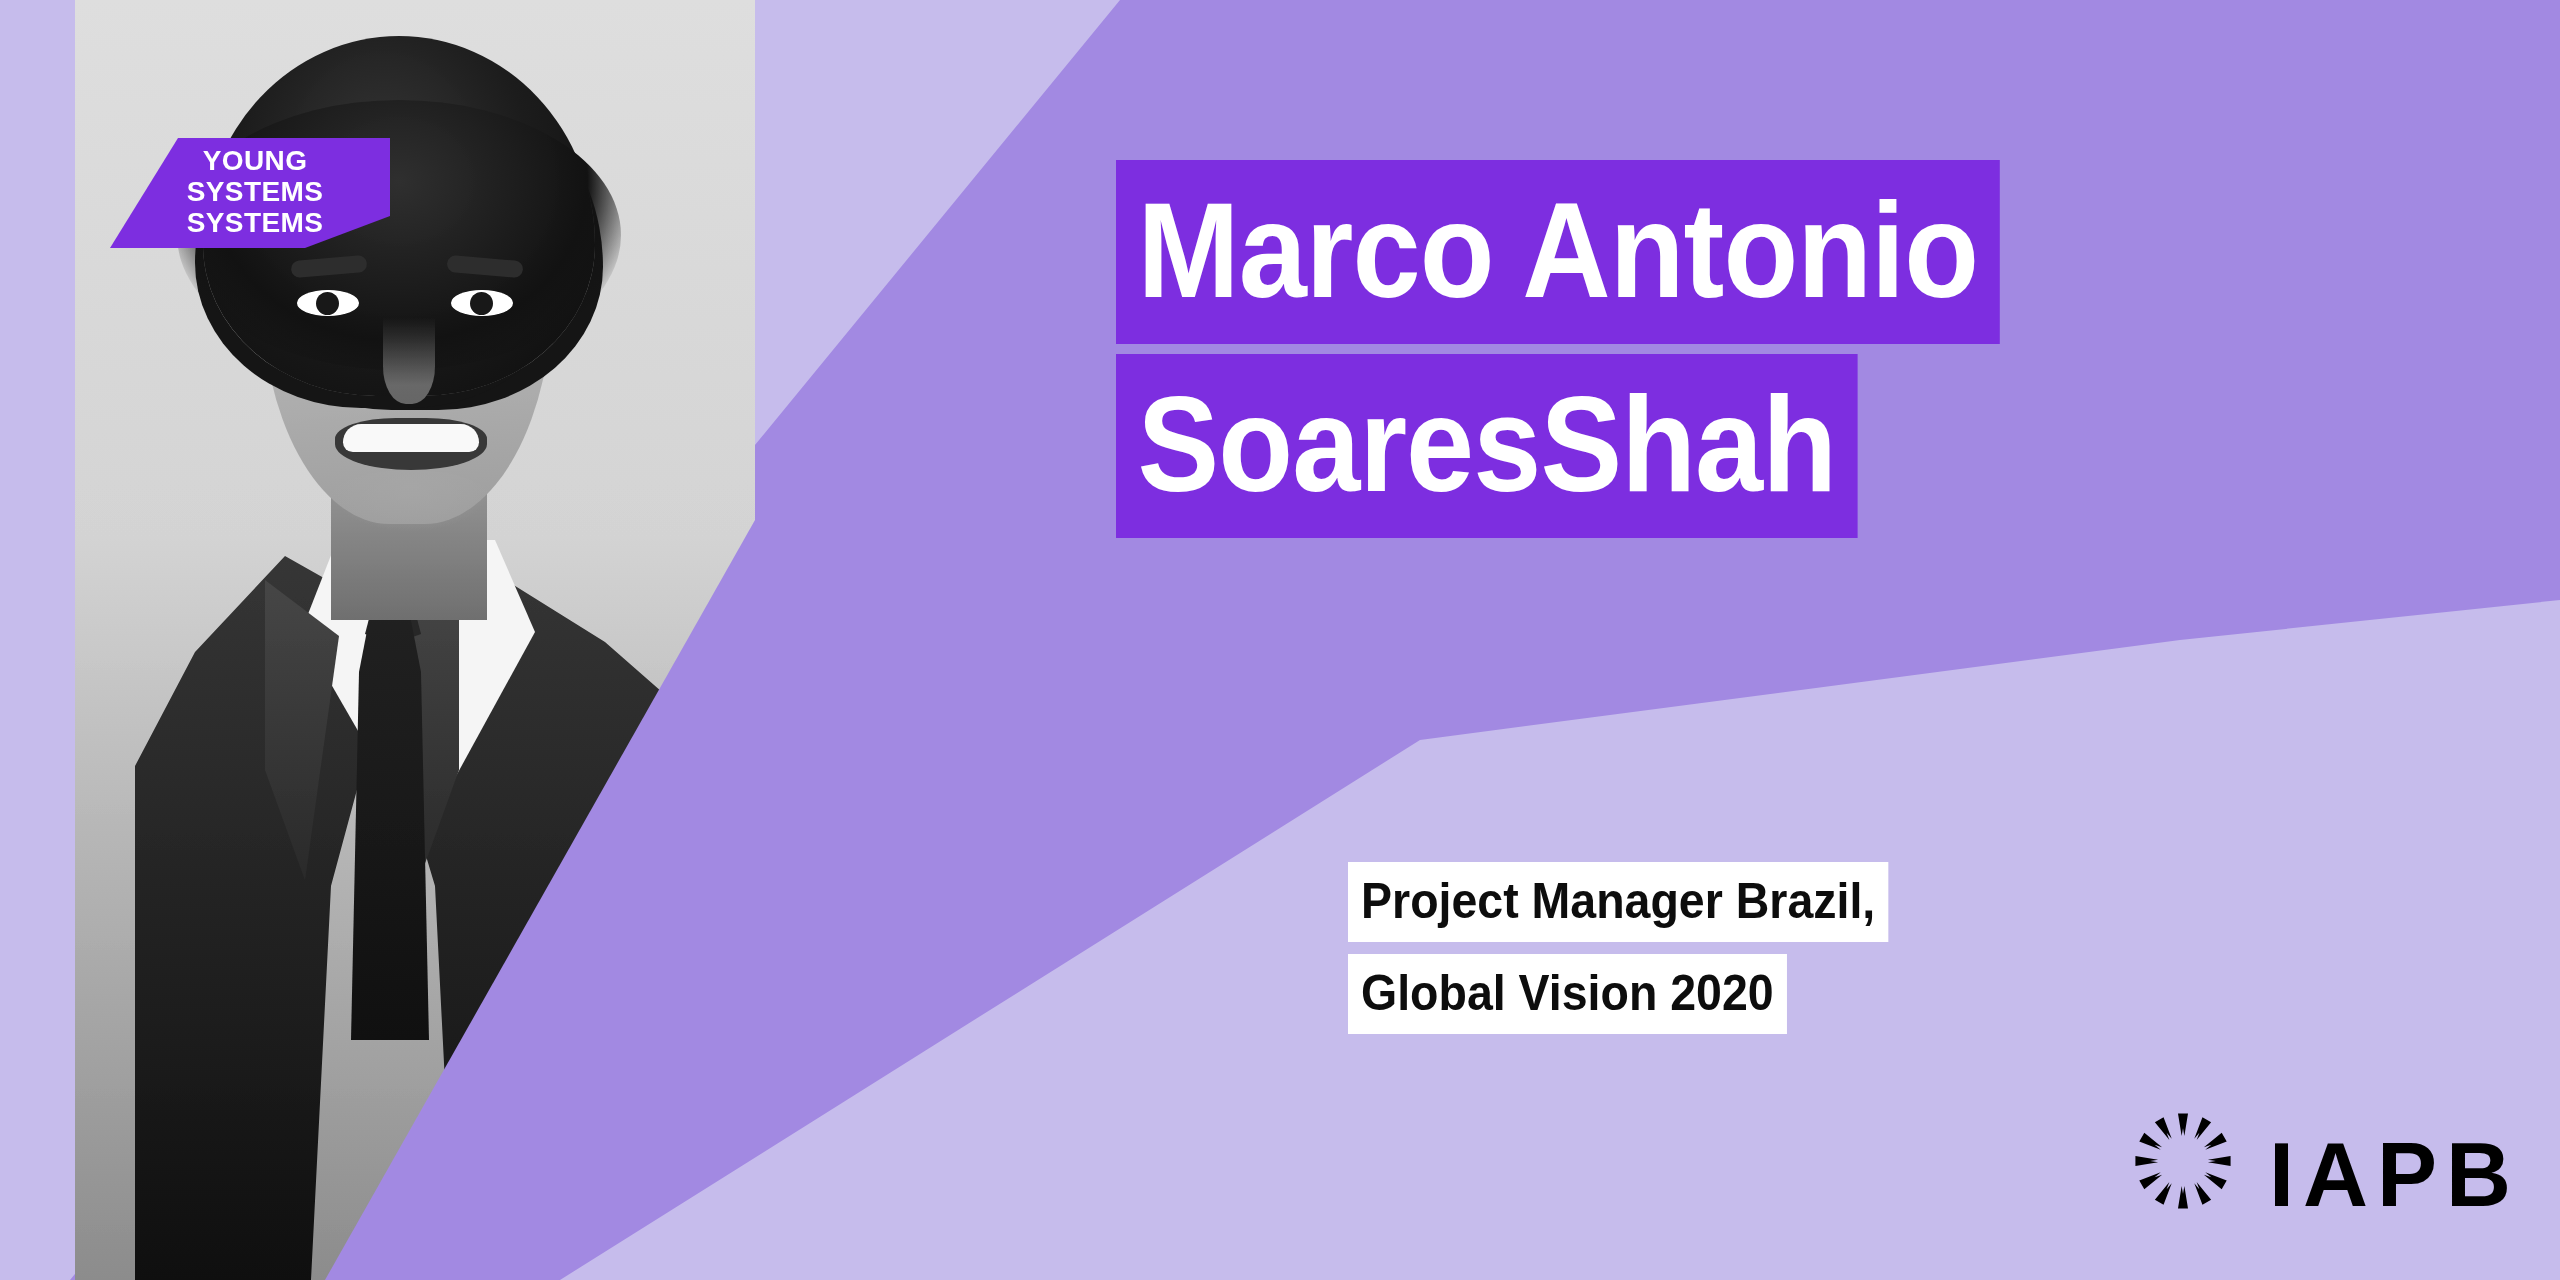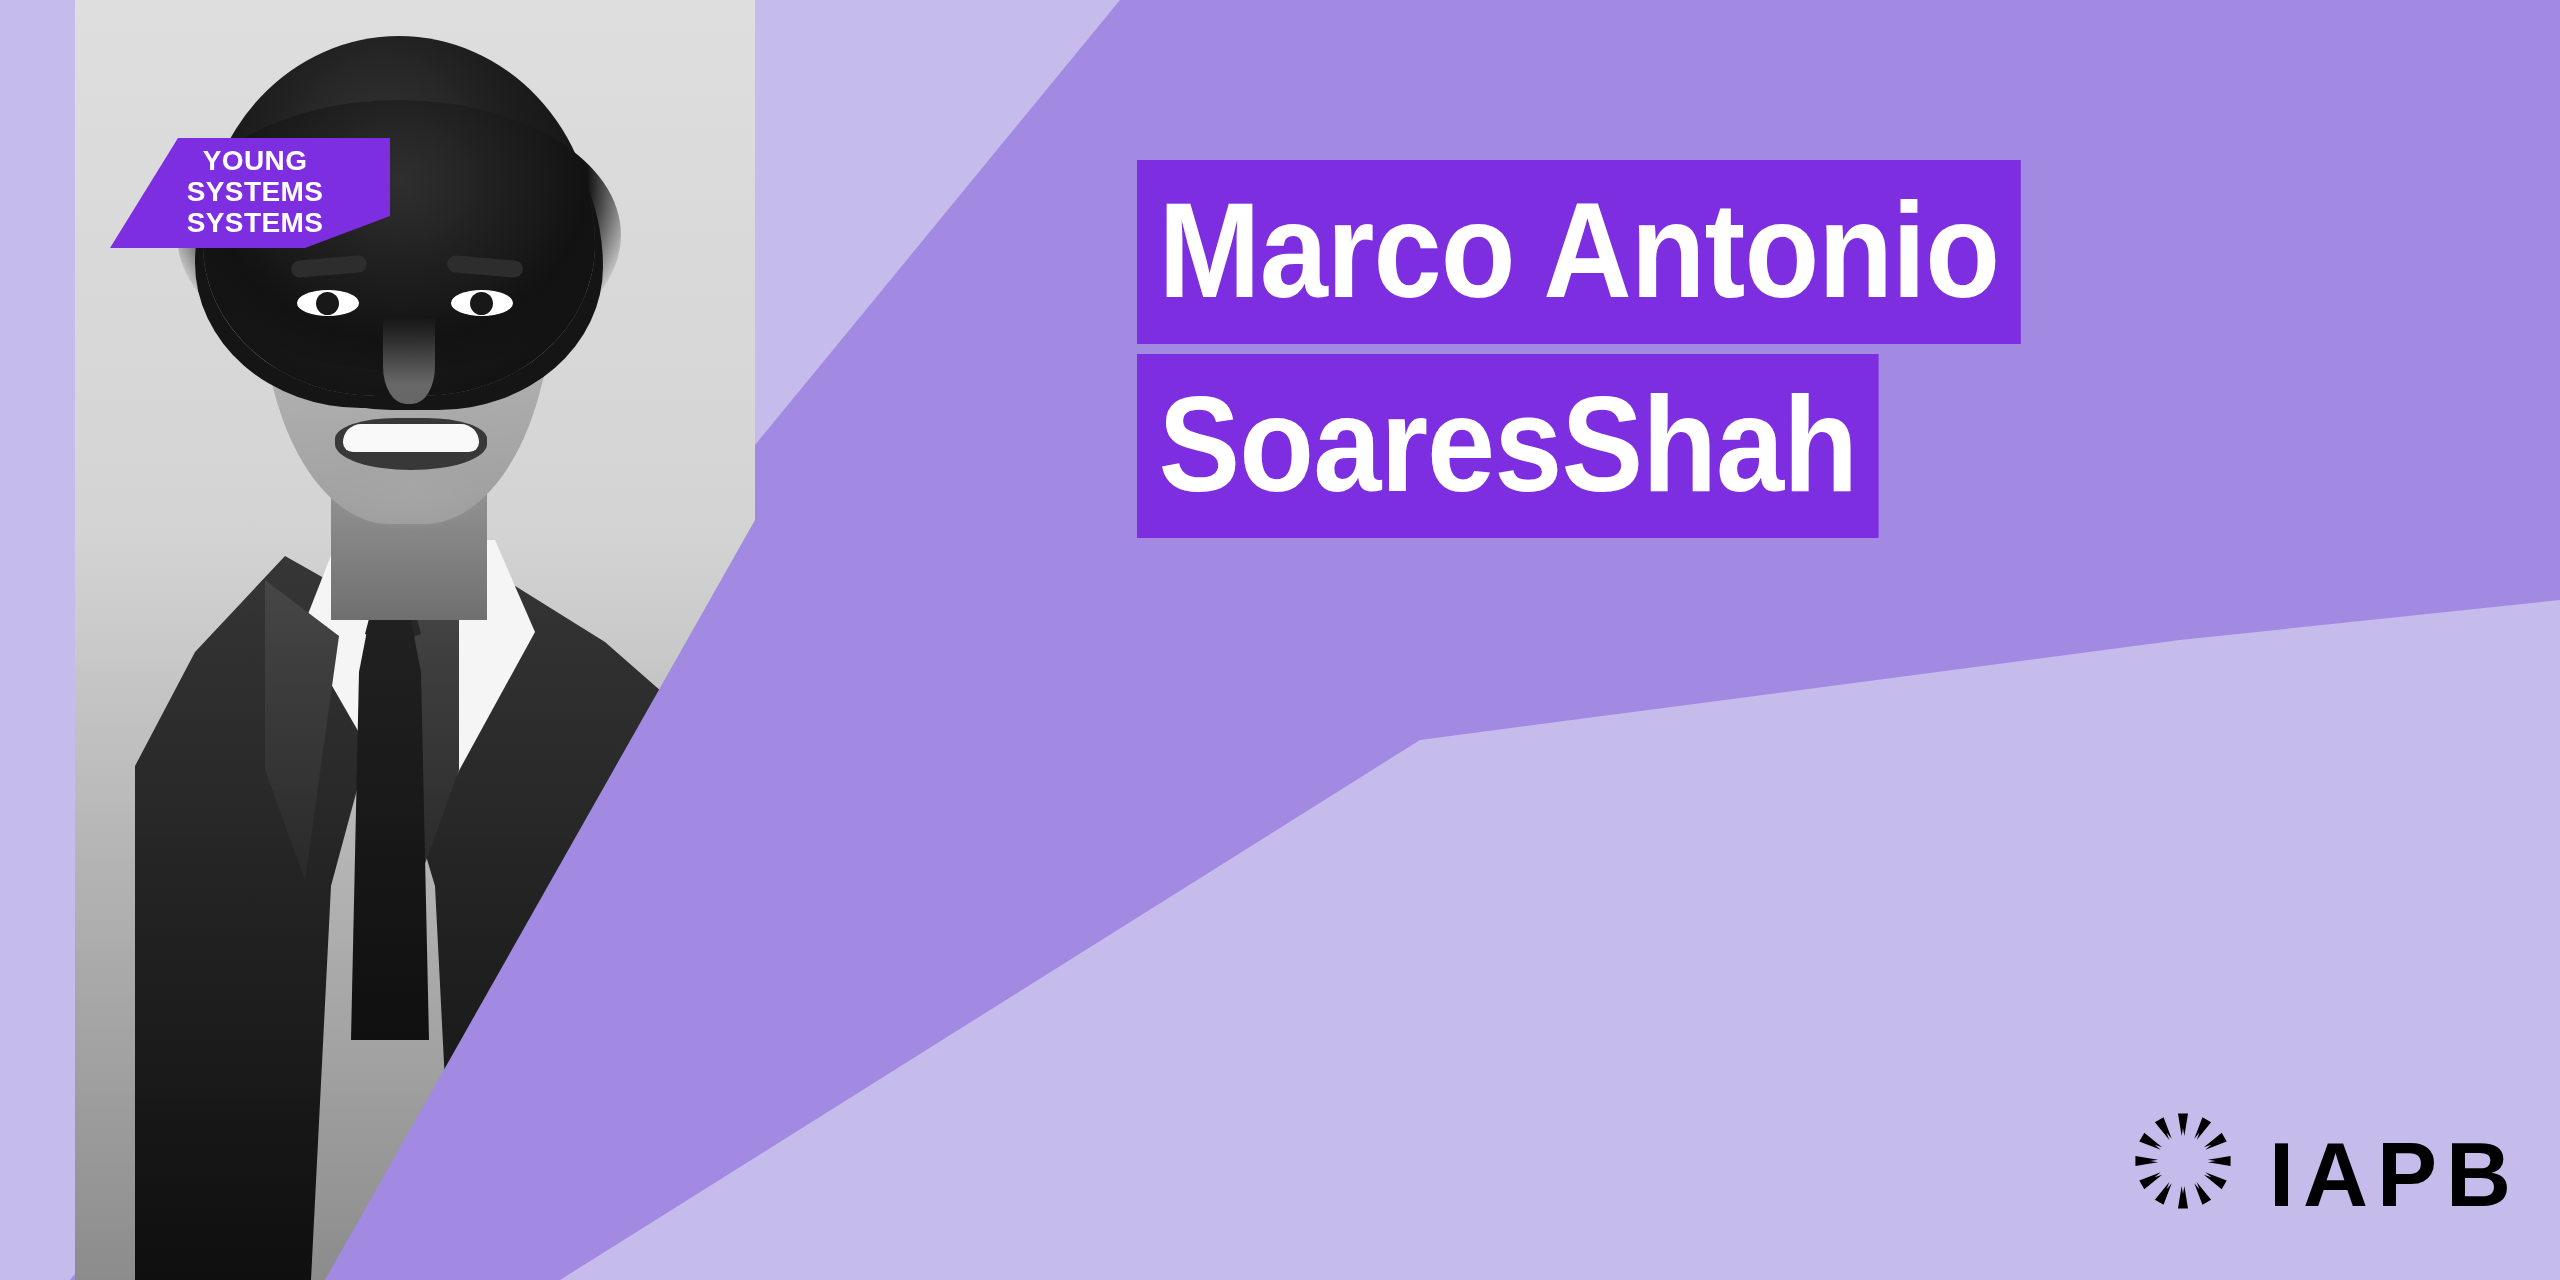--- a/index.html
+++ b/index.html
@@ -211,21 +211,21 @@
     font-size: 136px;
     line-height: 1.0;
     letter-spacing: -1px;
     padding: 22px 24px 26px 24px;
     margin-bottom: 10px;
     white-space: nowrap;
     font-stretch: condensed;
     transform: scaleX(0.90);
     transform-origin: left center;
   }
-  .name-row { display: block; margin-left: 21px; }
+  .name-row { display: block; }
 
   
   .subtitle-block {
     position: absolute;
     left: 1348px;
     top: 862px;
   }
   .sub-line {
     display: inline-block;
     background: #ffffff;
@@ -304,20 +304,24 @@
     <div>YOUNG</div>
     <div>SYSTEMS</div>
     <div>SYSTEMS</div>
   </div>
 
   <div class="name-block">
     <span class="name-row"><span class="name-line">Marco Antonio</span></span>
     <span class="name-row"><span class="name-line">SoaresShah</span></span>
   </div>
 
+  <div class="subtitle-block">
+    <span class="sub-row"><span class="sub-line">Project Manager Brazil,</span></span>
+    <span class="sub-row"><span class="sub-line">Global Vision 2020</span></span>
+  </div>
 
   <div class="logo">
     <svg class="logo-mark" viewBox="0 0 100 100">
       <g fill="#000000" id="rays">
           <path d="M45.18,4.25 L54.82,4.25 L51.31,26.04 L50.00,18.52 L48.69,26.04 Z"></path>
           <path d="M68.70,7.97 L77.05,12.79 L63.12,29.90 L65.74,22.74 L60.85,28.59 Z"></path>
           <path d="M87.21,22.95 L92.03,31.30 L71.41,39.15 L77.26,34.26 L70.10,36.88 Z"></path>
           <path d="M95.75,45.18 L95.75,54.82 L73.96,51.31 L81.48,50.00 L73.96,48.69 Z"></path>
           <path d="M92.03,68.70 L87.21,77.05 L70.10,63.12 L77.26,65.74 L71.41,60.85 Z"></path>
           <path d="M77.05,87.21 L68.70,92.03 L60.85,71.41 L65.74,77.26 L63.12,70.10 Z"></path>

